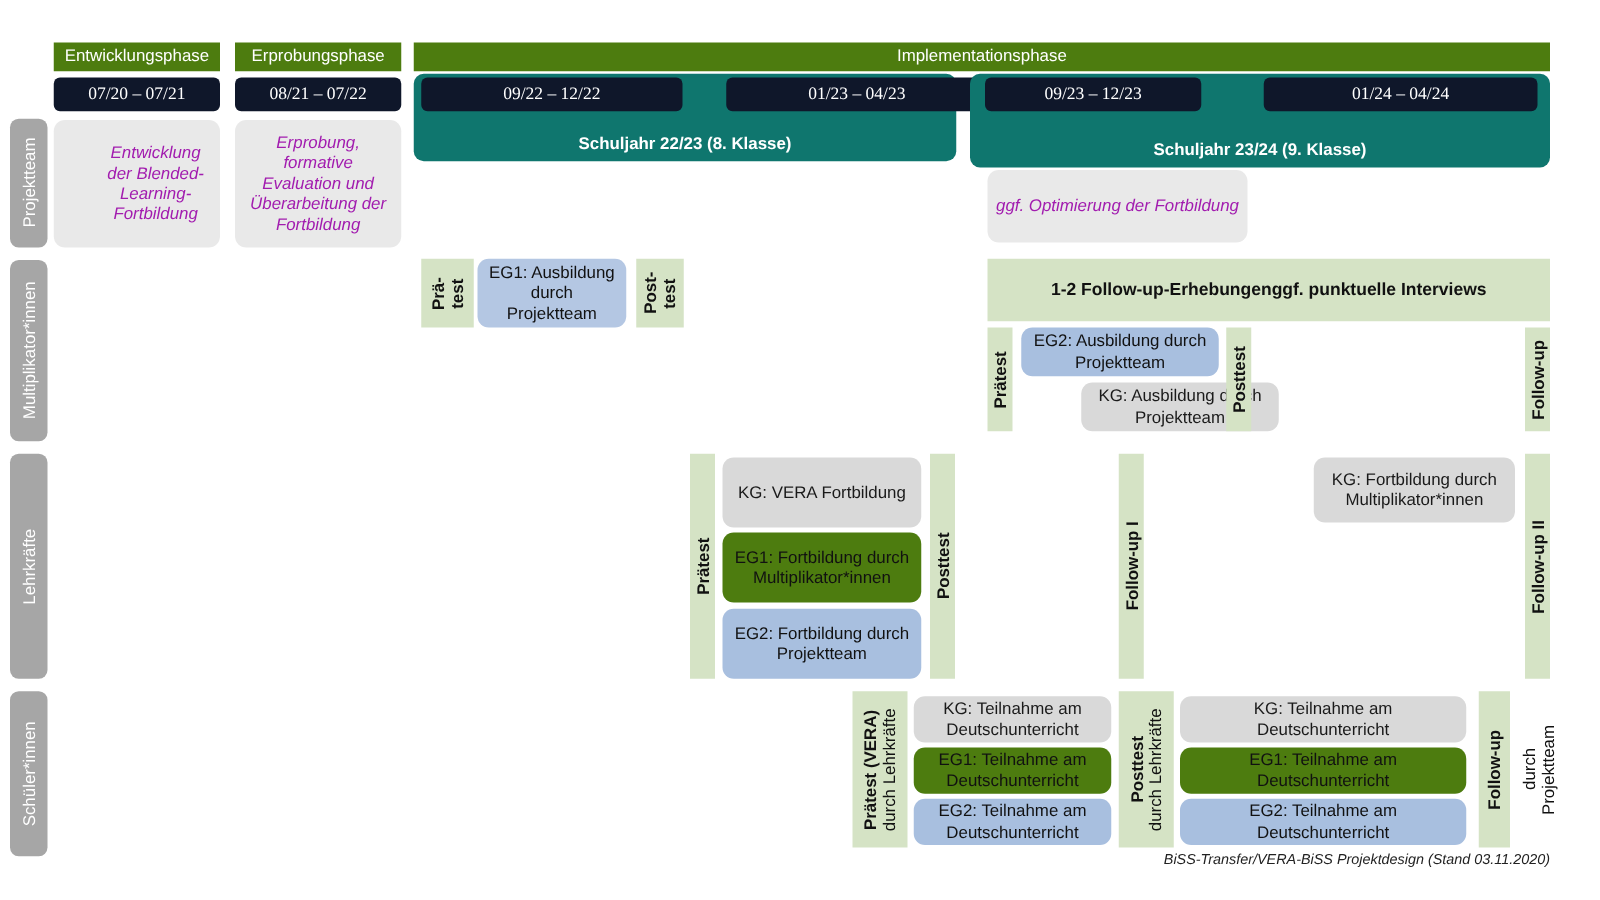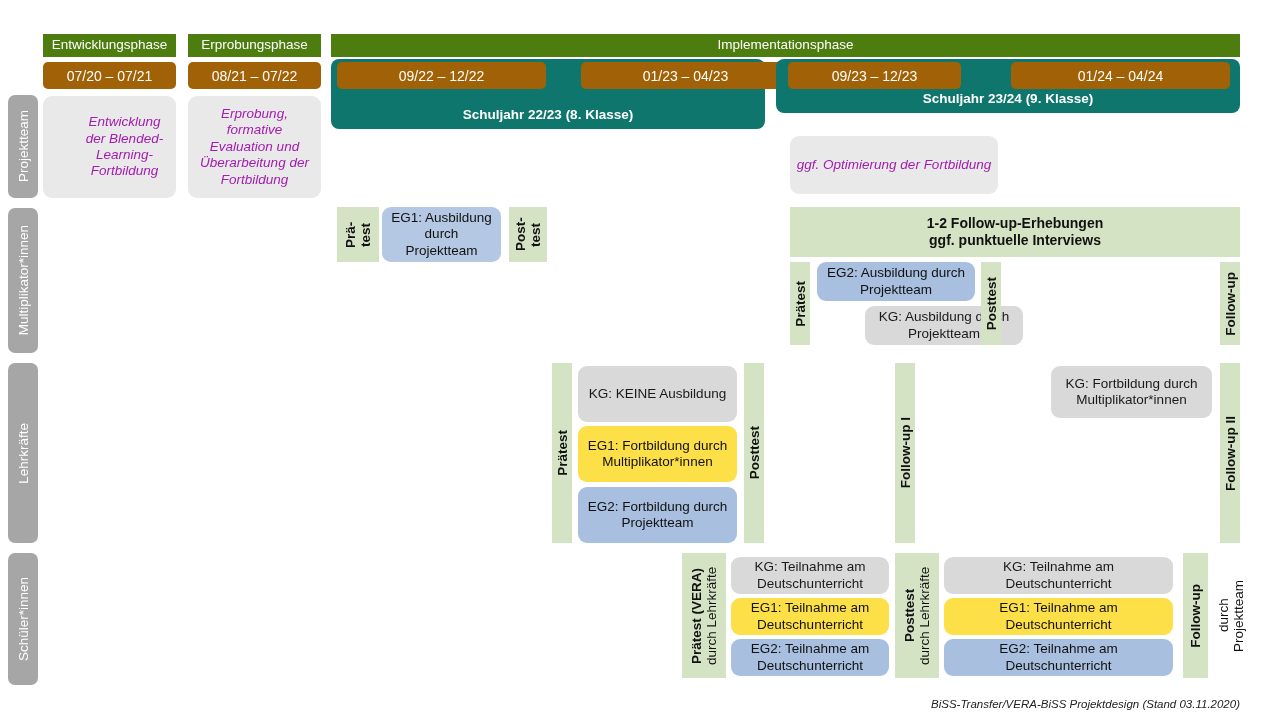--- a/index.html
+++ b/index.html
@@ -15,23 +15,24 @@
 
   .abs{position:absolute;box-sizing:border-box;}
 
   
   .phase-hdr{
     background:#4d7c0f;color:#ffffff;
     display:flex;align-items:center;justify-content:center;
     font-size:13.5px;line-height:1.1;
   }
   .date-chip{
-    background:#a16207;color:#ffffff;border-radius:5px;
+    background:#0f172a;color:#ffffff;border-radius:5px;
     display:flex;align-items:center;justify-content:center;
     font-size:14px;
+    font-family:Liberation Serif, serif;
   }
   .year-band{
     background:#0f766e;border-radius:8px;
   }
   .year-band-label{
     color:#ffffff;font-weight:bold;font-size:13.5px;
     display:flex;align-items:flex-end;justify-content:center;
     width:100%;height:100%;padding-bottom:7px;box-sizing:border-box;
   }
   .sidetab{
@@ -44,21 +45,21 @@
   }
 
   .card{
     border-radius:9px;
     display:flex;align-items:center;justify-content:center;
     text-align:center;line-height:1.22;
     font-size:13.5px;padding:3px 6px;
   }
   .card.gray{background:#e9e9e9;color:#a21caf;font-style:italic;}
   .card.gray2{background:#d9d9d9;color:#1a1a1a;}
-  .card.blue-mid{background:#fde047;color:#111111;}
+  .card.blue-mid{background:#4d7c0f;color:#111111;}
   .card.blue-light{background:#a8bfdf;color:#111111;}
   .card.blue-soft{background:#b4c7e3;color:#111111;}
 
   .green{
     background:#d5e3c5;
     display:flex;align-items:center;justify-content:center;
   }
   .green .vtext{
     writing-mode:vertical-rl;transform:rotate(180deg);
     font-weight:bold;font-size:13.5px;white-space:nowrap;color:#111;
@@ -77,21 +78,21 @@
   .green-banner{
     background:#d5e3c5;
     display:flex;align-items:center;justify-content:center;
     text-align:center;font-weight:bold;font-size:14px;line-height:1.25;color:#111;
   }
 
   .footer{
     font-style:italic;font-size:11.5px;color:#222;
     text-align:right;white-space:nowrap;
   }
-  .twoline{display:flex;flex-direction:column;align-items:center;justify-content:space-between;}
+  .twoline{display:flex;flex-direction:row;align-items:center;justify-content:space-between;}
 </style>
 </head>
 <body>
 
 <div id="stage">
 
   <div class="abs phase-hdr" style="left:43px;top:34px;width:133px;height:23px;">
     <span>Entwicklungsphase</span>
   </div>
   <div class="abs phase-hdr" style="left:188px;top:34px;width:133px;height:23px;">
@@ -111,21 +112,21 @@
   <div class="abs year-band" style="left:331px;top:59px;width:434px;height:70px;">
     <div class="year-band-label">Schuljahr 22/23 (8. Klasse)</div>
   </div>
   <div class="abs date-chip" style="left:337px;top:62px;width:209px;height:27px;">
     <span>09/22 – 12/22</span>
   </div>
   <div class="abs date-chip" style="left:581px;top:62px;width:209px;height:27px;">
     <span>01/23 – 04/23</span>
   </div>
 
-  <div class="abs year-band" style="left:776px;top:59px;width:464px;height:54px;">
+  <div class="abs year-band" style="left:776px;top:59px;width:464px;height:75px;">
     <div class="year-band-label">Schuljahr 23/24 (9. Klasse)</div>
   </div>
   <div class="abs date-chip" style="left:788px;top:62px;width:173px;height:27px;">
     <span>09/23 – 12/23</span>
   </div>
   <div class="abs date-chip" style="left:1011px;top:62px;width:219px;height:27px;">
     <span>01/24 – 04/24</span>
   </div>
 
   <div class="abs sidetab" style="left:8px;top:95px;width:30px;height:103px;">
@@ -188,21 +189,21 @@
   </div>
   <div class="abs green" style="left:1220px;top:262px;width:20px;height:83px;">
     <span class="vtext">Follow-up</span>
   </div>
 
   <div class="abs green" style="left:552px;top:363px;width:20px;height:180px;">
     <span class="vtext">Prätest</span>
   </div>
 
   <div class="abs card gray2" style="left:578px;top:366px;width:159px;height:56px;">
-    <span>KG:  KEINE Ausbildung</span>
+    <span>KG:  VERA Fortbildung</span>
   </div>
   <div class="abs card blue-mid" style="left:578px;top:426px;width:159px;height:56px;">
     <span>EG1: Fortbildung durch Multiplikator*innen</span>
   </div>
   <div class="abs card blue-light" style="left:578px;top:487px;width:159px;height:56px;">
     <span>EG2: Fortbildung durch Projektteam</span>
   </div>
 
   <div class="abs green" style="left:744px;top:363px;width:20px;height:180px;">
     <span class="vtext">Posttest</span>
@@ -256,15 +257,15 @@
   <div class="abs green" style="left:1183px;top:553px;width:25px;height:125px;">
     <span class="vtext">Follow-up</span>
   </div>
   <div class="abs" style="left:1208px;top:553px;width:45px;height:125px;">
     <div class="vstack">
       <span class="vcol">durch</span>
       <span class="vcol">Projektteam</span>
     </div>
   </div>
 
-  <div class="abs footer" style="left:820px;top:682px;width:420px;height:16px;margin-top:16px;">BiSS-Transfer/VERA-BiSS Projektdesign (Stand 03.11.2020)</div>
+  <div class="abs footer" style="left:820px;top:682px;width:420px;height:16px;">BiSS-Transfer/VERA-BiSS Projektdesign (Stand 03.11.2020)</div>
 
 </div>
 
 </body></html>

